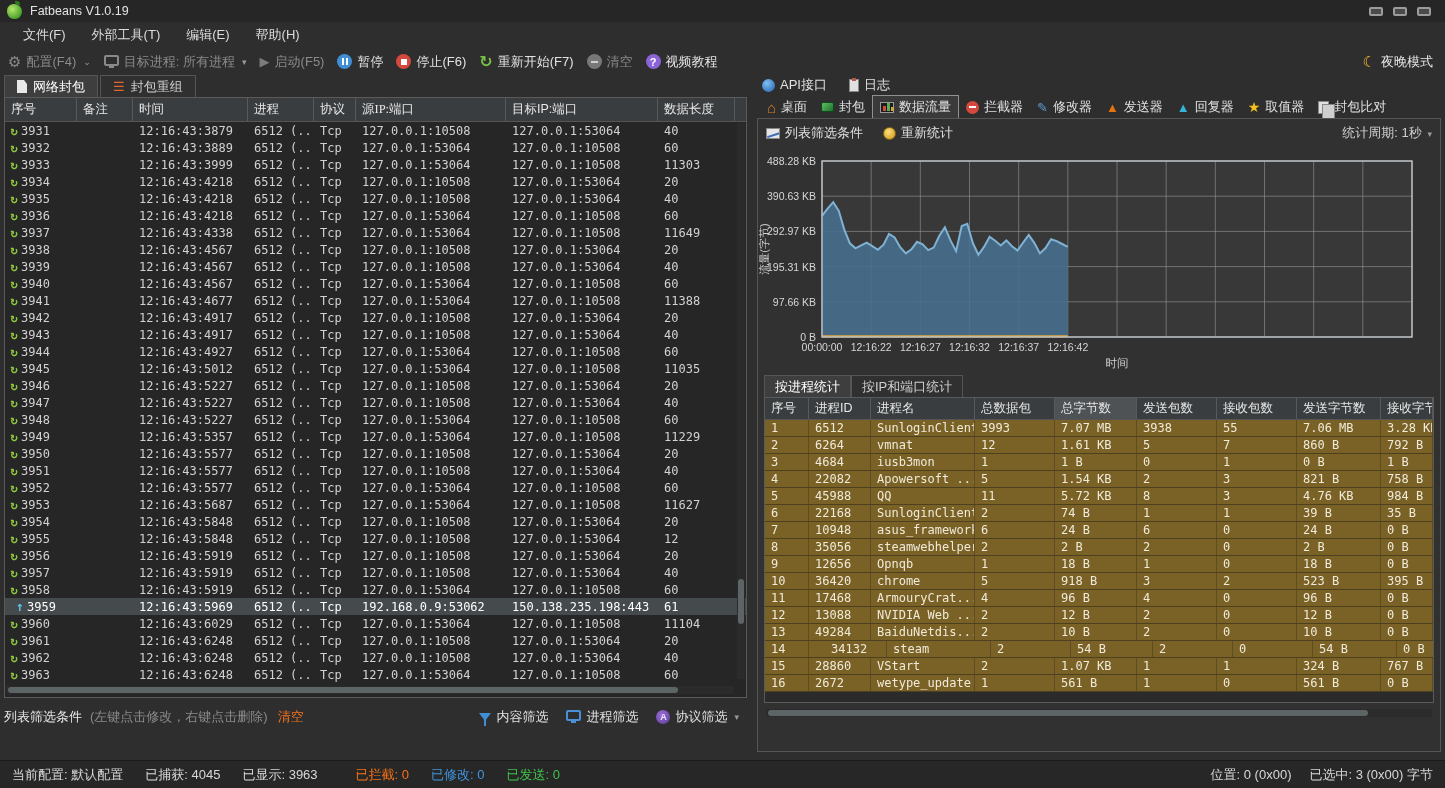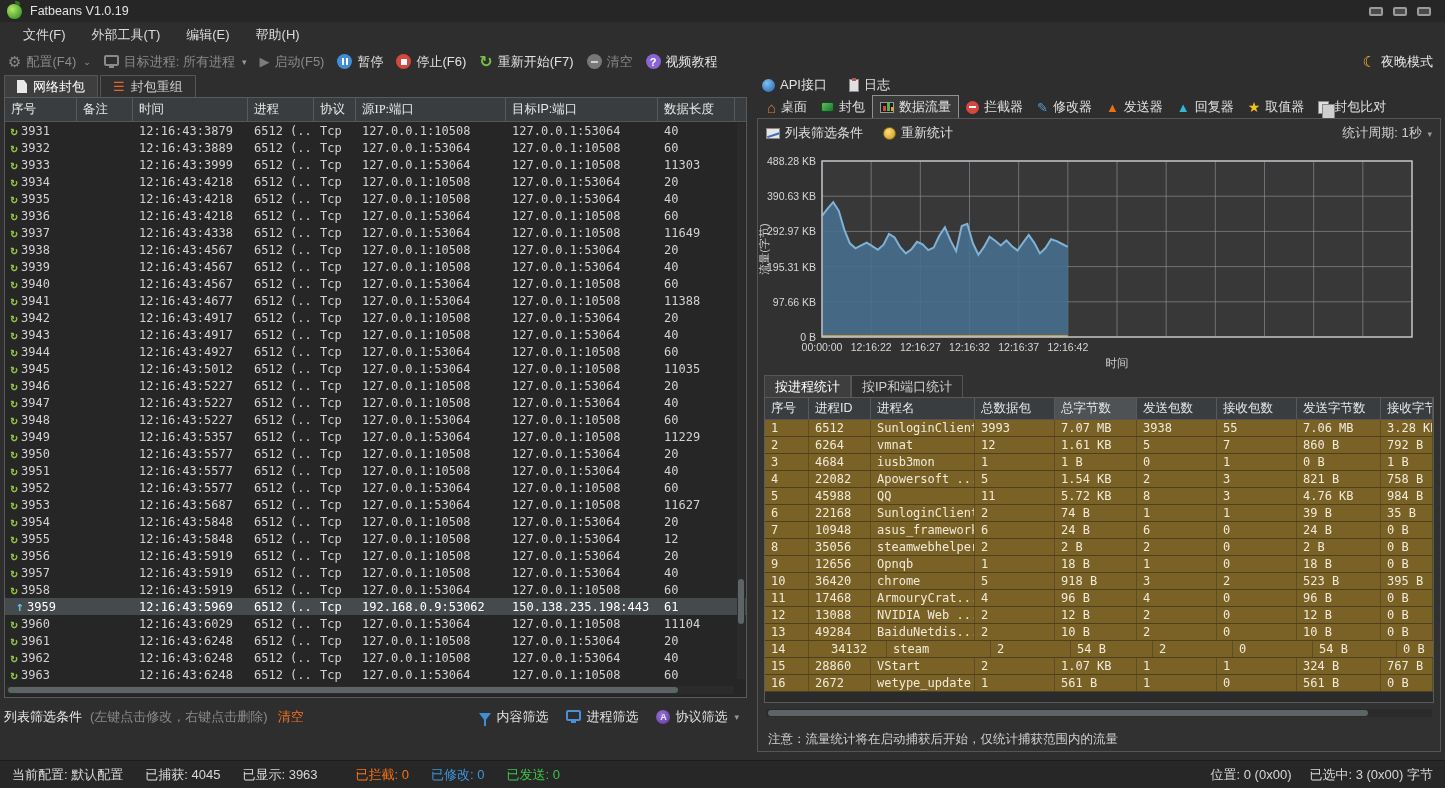--- a/index.html
+++ b/index.html
@@ -895,21 +895,20 @@
           <div class="c mono" style="width: 80px;">0</div>
           <div class="c mono" style="width: 84px;">561 B</div>
           <div class="c mono" style="width: 52px;">0 B</div>
         </div>
       </div>
   </div>
   <div class="shscroll">
       <div class="thumb" style="left:2px;width:600px;"></div>
     </div>
 
-  <div class="rnote">注意：流量统计将在启动捕获后开始，仅统计捕获范围内的流量</div>
 </div>
 
 <div class="statusbar">
   <span class="sb-item">当前配置: 默认配置</span>
   <span class="sb-item"><span>已捕获:</span> <span>4045</span></span>
   <span class="sb-item"><span>已显示:</span> <span>3963</span></span>
   <span class="sb-item sb-red"><span>已拦截:</span> <span>0</span></span>
   <span class="sb-item sb-blue"><span>已修改:</span> <span>0</span></span>
   <span class="sb-item sb-green"><span>已发送:</span> <span>0</span></span>
   <span class="sb-right">

